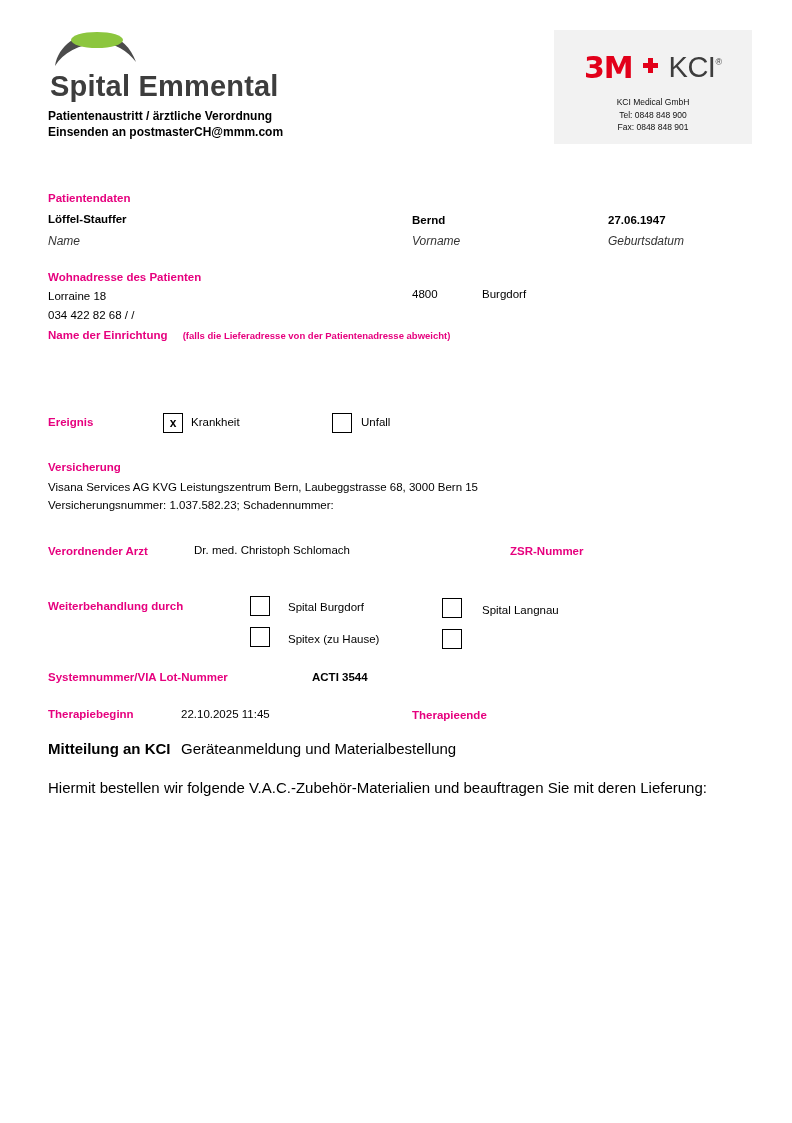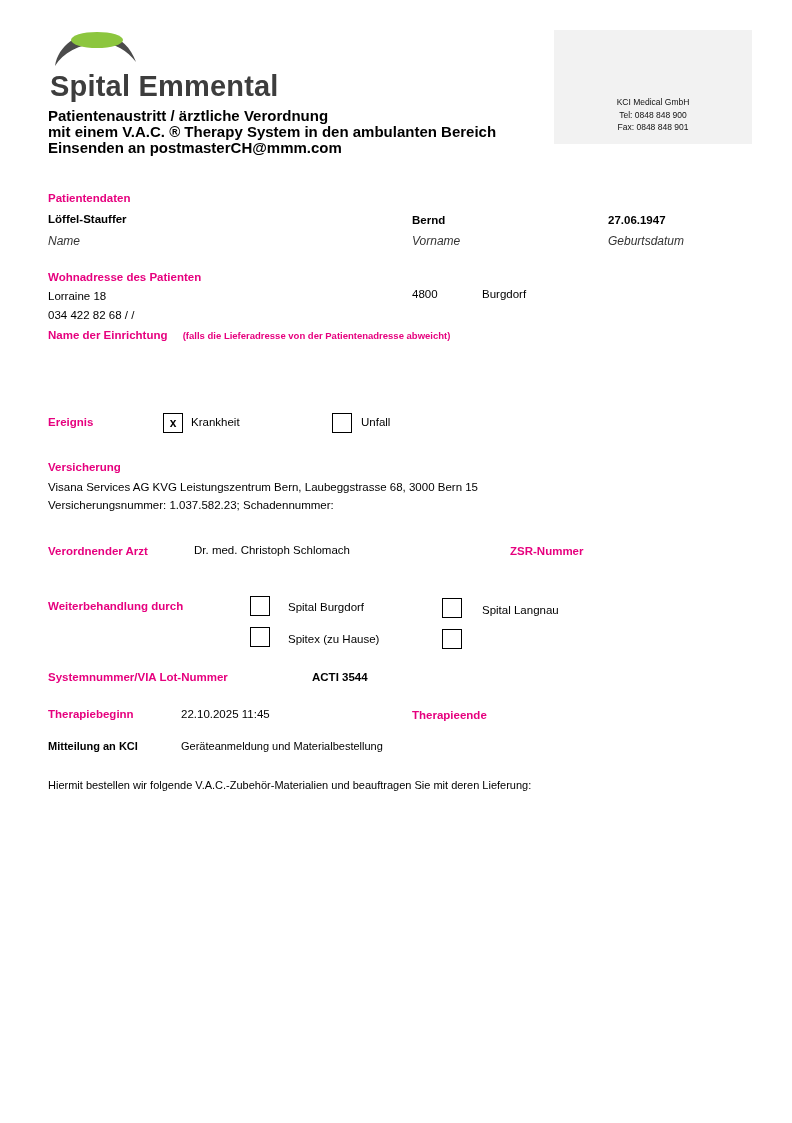--- a/index.html
+++ b/index.html
@@ -44,21 +44,21 @@
     font-weight: bold;
     color: #3d3d3d;
     letter-spacing: 0.2px;
     white-space: nowrap;
   }
 
   .header-lines {
     position: absolute;
     left: 48px;
     top: 108px;
-    font-size: 15px;
+    font-size: 12px;
     font-weight: bold;
     line-height: 16px;
     color: #000;
   }
 
   .kci-box {
     position: absolute;
     left: 554px;
     top: 30px;
     width: 198px;
@@ -141,21 +141,21 @@
   .field-val.bold { font-weight: bold; }
   .field-sub {
     position: absolute;
     font-size: 12px;
     font-style: italic;
     color: #333;
     white-space: nowrap;
   }
   .plain {
     position: absolute;
-    font-size: 11px;
+    font-size: 15px;
     color: #000;
     white-space: nowrap;
   }
   .plain.bold { font-weight: bold; }
 
   
   .cbox {
     position: absolute;
     width: 20px;
     height: 20px;
@@ -188,25 +188,29 @@
     <svg class="logo-arc" viewBox="0 0 86 42">
       <path d="M2 38 C6 14, 30 2, 52 6 C68 9, 78 20, 83 34 C74 22, 60 14, 46 15 C26 16, 10 25, 2 38 Z" fill="#4b4b4b"></path>
       <path d="M20 15 C32 5, 54 4, 68 14 C56 11, 38 11, 20 15 Z" fill="#8cc63e"></path>
       <ellipse cx="44" cy="12" rx="26" ry="8" fill="#8cc63e"></ellipse>
     </svg>
     <div class="logo-text">Spital Emmental</div>
   </div>
 
   <div class="header-lines">
     <div>Patientenaustritt / ärztliche Verordnung</div>
-    <div>mit einem V.A.C. ® Therapy System in den ambulanten Bereich</div>
     <div>Einsenden an postmasterCH@mmm.com</div>
   </div>
 
   <div class="kci-box">
+    <div class="kci-brand">
+      <span class="kci-3m">3M</span>
+      <span class="kci-cross"></span>
+      <span class="kci-name">KCI</span><span class="kci-tm">®</span>
+    </div>
     <div class="kci-addr">
       <div>KCI Medical GmbH</div>
       <div>Tel: 0848 848 900</div>
       <div>Fax: 0848 848 901</div>
     </div>
   </div>
 
   <div class="sec-label" style="left:48px; top:192px;">Patientendaten</div>
   <div class="field-val bold" style="left:48px; top:213px;">Löffel-Stauffer</div>
   <div class="field-sub" style="left:48px; top:234px;">Name</div>

